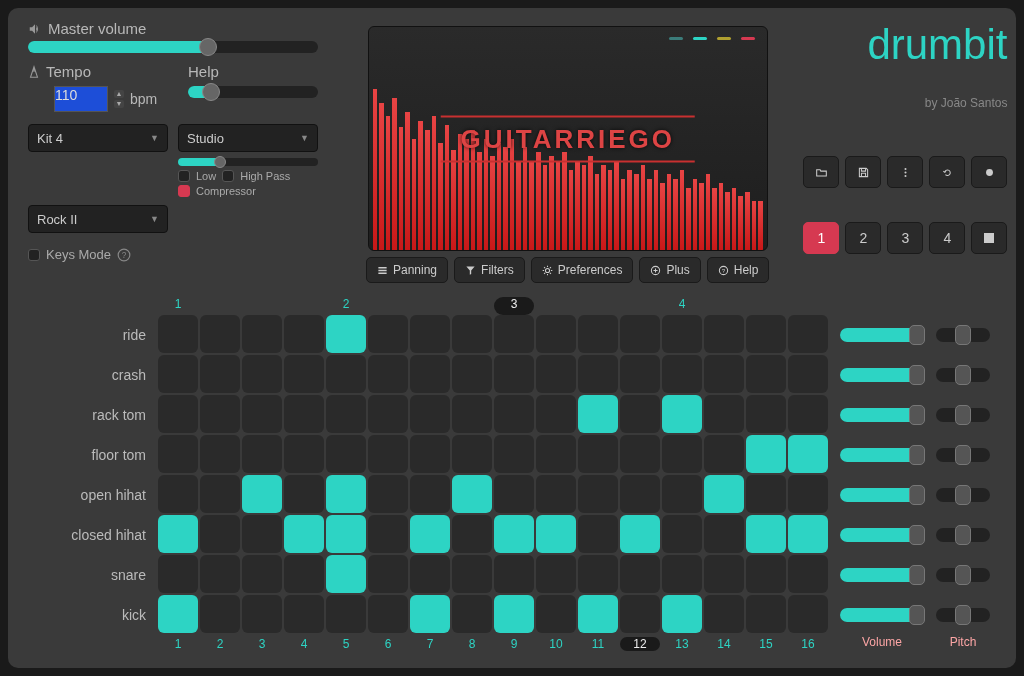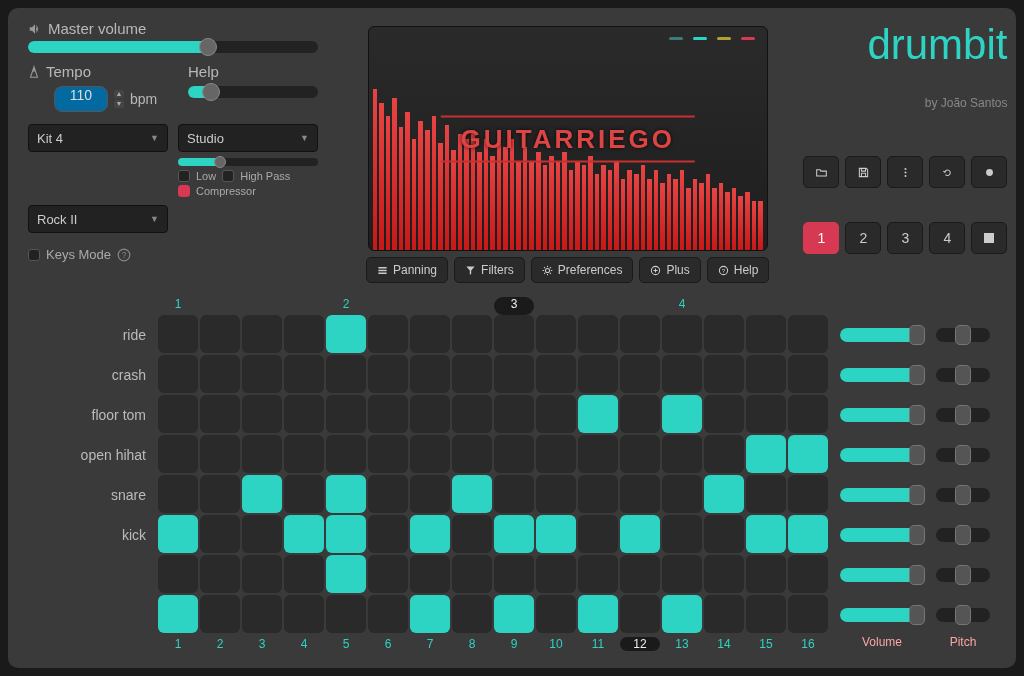--- a/index.html
+++ b/index.html
@@ -42,22 +42,22 @@
   background: #666; border: 1px solid #888; border-radius: 50%;
   transform: translateX(-50%);
 }
 .row2 { display: flex; gap: 20px; margin-top:4px; }
 .tempo-block { width: 140px; }
 .swing-block { flex:1; }
 .ctl-label { display: flex; align-items: center; gap: 6px; font-size: 15px; color: #b8b8b8; margin-bottom: 6px;}
 .metronome-icon { width: 12px; height: 14px; }
 .tempo-input-row { display: flex; align-items: center; gap: 6px; margin-left: 26px;}
 .number-input {
-  background: #0369a1; border: 1px solid #555; color: #ddd;
-  width: 54px; height: 26px; border-radius: 8px; text-align: center; font-size: 14px;
+  background: #1d4ed8; border: 1px solid #555; color: #ddd;
+  width: 54px; height: 26px; border-radius: 0; text-align: left; font-size: 14px;
   position: relative;
 }
 .spinner { display:flex; flex-direction:column; }
 .spinner span { width:10px; height:8px; background:#444; margin:1px 0; font-size:7px; text-align:center; line-height:8px; color:#aaa; cursor:pointer; border-radius:2px;}
 .bpm-label { color: #b8b8b8; font-size:14px; }
 .swing-slider { width: 130px; margin-top:6px; }
 .dropdown {
   background: #222; border: 1px solid #111; color: #ccc;
   height: 28px; border-radius: 4px; padding: 0 8px;
   display: flex; align-items: center; justify-content: space-between;
@@ -392,22 +392,24 @@
             </svg>
           </span>
         </div>
     </div>
   </div>
 
   <div class="sequencer">
     <div class="track-labels" id="track-labels">
         <div>ride</div>
         <div>crash</div>
+        <div>rack tom</div>
         <div>floor tom</div>
         <div>open hihat</div>
+        <div>closed hihat</div>
         <div>snare</div>
         <div>kick</div>
       </div>
     <div class="grid-area">
       <div class="beat-headers" id="beat-headers">
           <div class="beat-header">1</div>
           <div class="beat-header"></div>
           <div class="beat-header"></div>
           <div class="beat-header"></div>
           <div class="beat-header">2</div>

